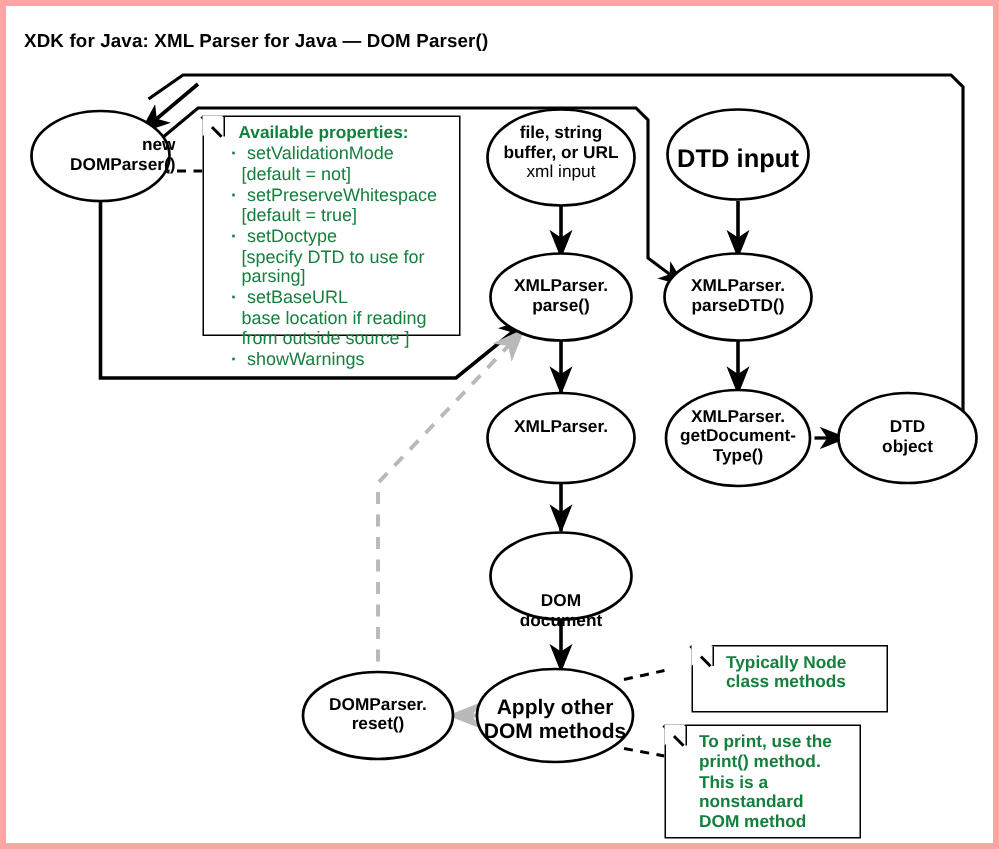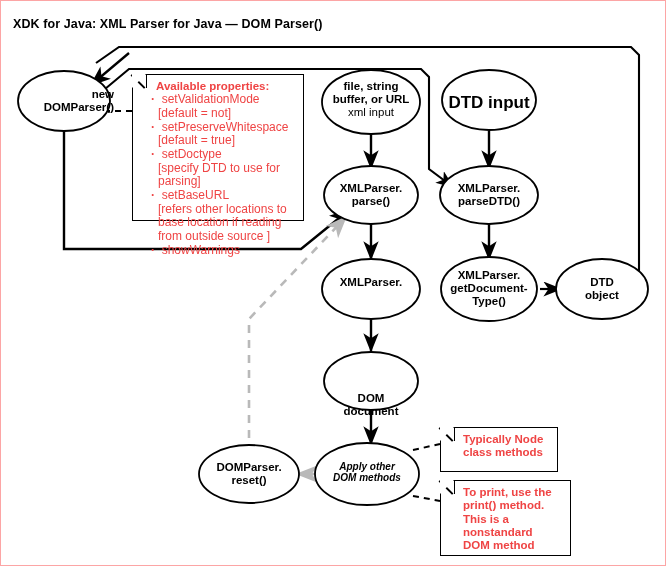--- a/index.html
+++ b/index.html
@@ -9,21 +9,21 @@
   }
   body {
     font-family: "Liberation Sans", sans-serif;
   }
   #canvas {
     position: relative;
     width: 666px;
     height: 566px;
     background: #ffffff;
     box-sizing: border-box;
-    border: 1px solid #fca5a5;
+    border: 4px solid #fca5a5;
     overflow: hidden;
   }
   #title {
     position: absolute;
     left: 12px;
     top: 16px;
     font-size: 12.5px;
     font-weight: bold;
     color: #000000;
     letter-spacing: 0.1px;
@@ -45,21 +45,21 @@
     white-space: nowrap;
   }
   .node-label.bold { font-weight: bold; }
   .nl-sub { font-weight: normal; }
 
   .note {
     position: absolute;
     background: #ffffff;
     border: 1.6px solid #000000;
     box-sizing: border-box;
-    color: #ef4444;
+    color: #15803d;
   }
   .note .fold {
     position: absolute;
     left: 0px;
     top: 0px;
     width: 13px;
     height: 13px;
     background: #ffffff;
     border-right: 1.4px solid #000000;
   }
@@ -233,21 +233,21 @@
   <div class="node-label bold" style="left:551px; top:275px; width:100px; font-size:11.5px;">
     <div>DTD</div>
     <div>object</div>
   </div>
 
   <div class="node-label bold" style="left:310px; top:367px; width:120px; font-size:11.5px;margin-top:24px;">
     <div>DOM</div>
     <div>document</div>
   </div>
 
-  <div class="node-label bold" style="left:303px; top:460px; width:126px; font-size:10px;font-style:italic;">
+  <div class="node-label bold" style="left:303px; top:460px; width:126px; font-size:14px;">
     <div>Apply other</div>
     <div>DOM methods</div>
   </div>
 
   <div class="node-label bold" style="left:188px; top:460px; width:120px; font-size:11.5px;">
     <div>DOMParser.</div>
     <div>reset()</div>
   </div>
 
   <div class="note" style="left:131px; top:73px; width:172px; height:147px;">
@@ -265,32 +265,31 @@
           <span>setPreserveWhitespace</span>
           <span class="cont">[default = true]</span>
         </li>
         <li>
           <span>setDoctype</span>
           <span class="cont">[specify DTD to use for</span>
           <span class="cont">parsing]</span>
         </li>
         <li>
           <span>setBaseURL</span>
-          <span class="cont">[refers other locations to</span>
           <span class="cont">base location if reading</span>
           <span class="cont">from outside source ]</span>
         </li>
         <li>
           <span>showWarnings</span>
         </li>
       </ul>
     </div>
   </div>
 
-  <div class="note" style="left:439px; top:426px; width:118px; height:45px;">
+  <div class="note" style="left:457px; top:426px; width:131px; height:45px;">
     <div class="fold">
       <div class="fold-line"></div>
     </div>
     <div class="note-body">
       <div class="note-text">
         <div>Typically Node</div>
         <div>class methods</div>
       </div>
     </div>
   </div>

